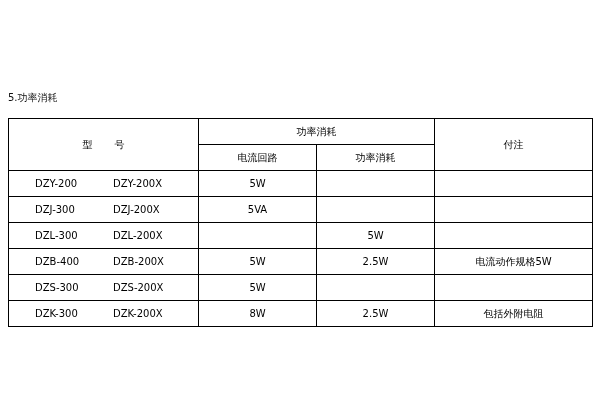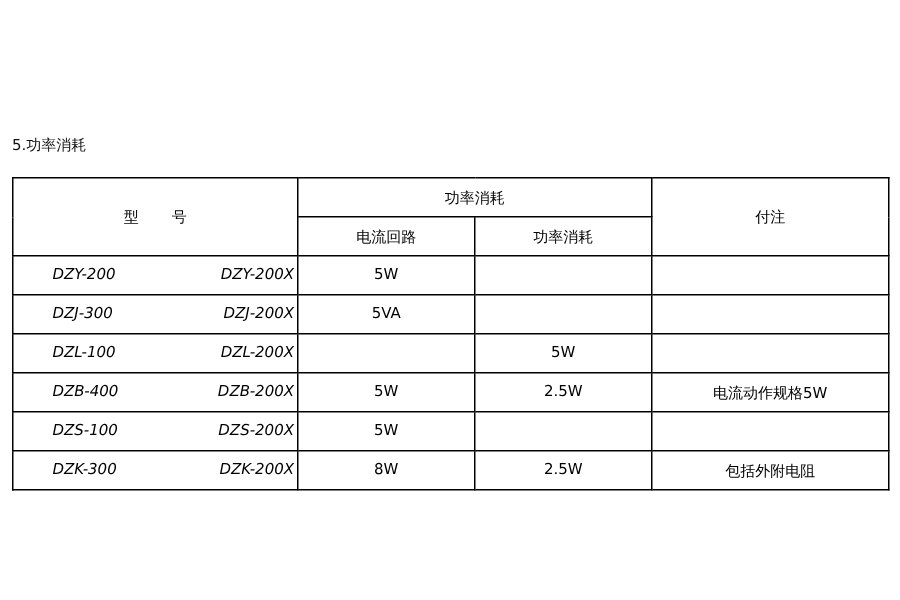--- a/index.html
+++ b/index.html
@@ -56,23 +56,22 @@
   .col-volt  { width: 118px; }
   .col-curr  { width: 118px; }
   .col-note  { width: 158px; }
 
   .model-cell {
     text-align: left;
     padding-left: 0;
   }
   .model-inner {
     display: flex;
-    justify-content: space-between;
+    justify-content: flex-start;
     padding-left: 24px;
-    font-style: italic;
   }
   .model-a {
     display: inline-block;
     width: 78px;
     text-align: left;
   }
   .model-b {
     display: inline-block;
     text-align: left;
   }
@@ -130,21 +129,21 @@
             </span>
           </td>
           <td>5VA</td>
           <td class="empty-cell"></td>
           <td class="empty-cell"></td>
         </tr>
 
         <tr>
           <td class="model-cell">
             <span class="model-inner">
-              <span class="model-a">DZL-100</span>
+              <span class="model-a">DZL-300</span>
               <span class="model-b">DZL-200X</span>
             </span>
           </td>
           <td class="empty-cell"></td>
           <td>5W</td>
           <td class="empty-cell"></td>
         </tr>
 
         <tr>
           <td class="model-cell">
@@ -154,21 +153,21 @@
             </span>
           </td>
           <td>5W</td>
           <td>2.5W</td>
           <td>电流动作规格5W</td>
         </tr>
 
         <tr>
           <td class="model-cell">
             <span class="model-inner">
-              <span class="model-a">DZS-100</span>
+              <span class="model-a">DZS-300</span>
               <span class="model-b">DZS-200X</span>
             </span>
           </td>
           <td>5W</td>
           <td class="empty-cell"></td>
           <td class="empty-cell"></td>
         </tr>
 
         <tr>
           <td class="model-cell">

